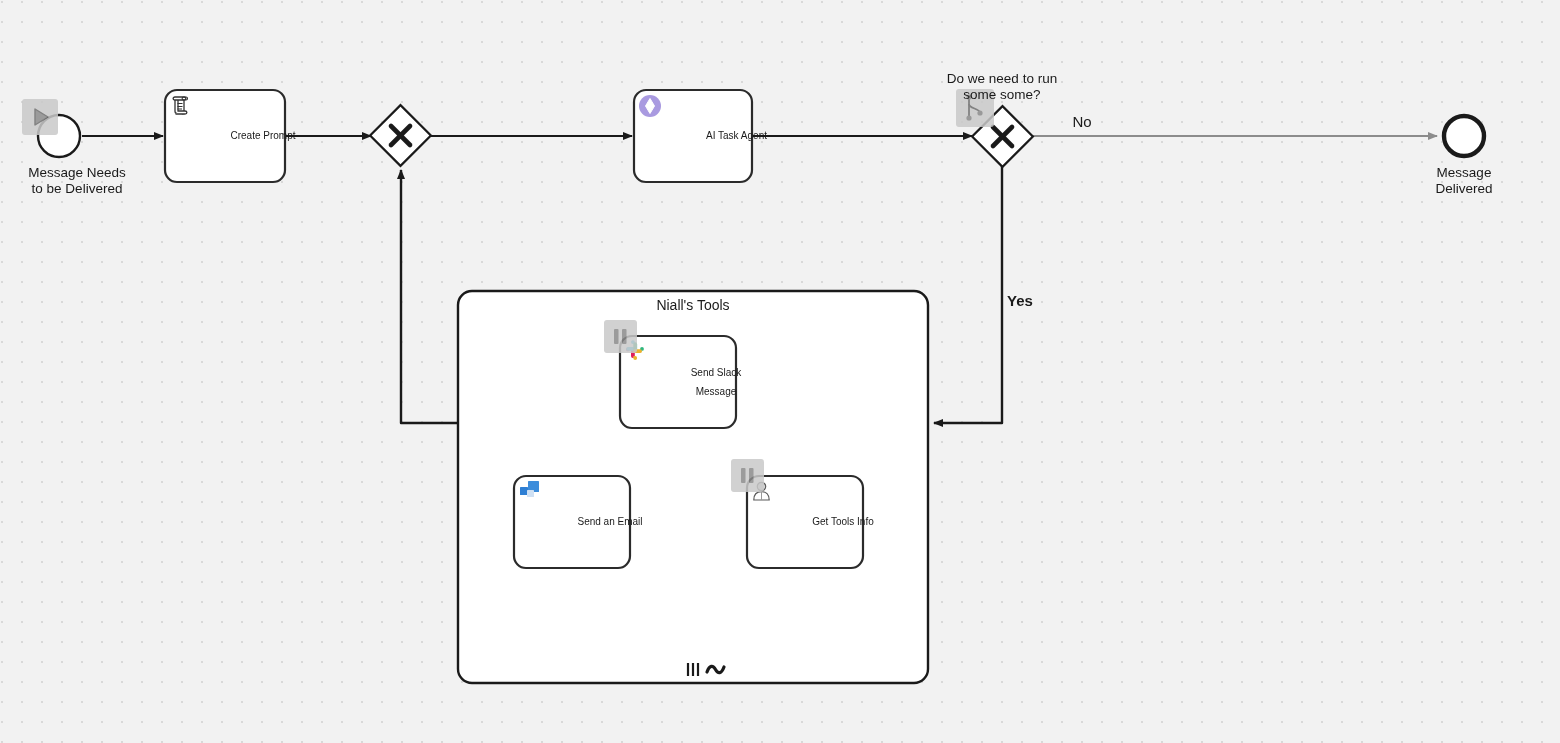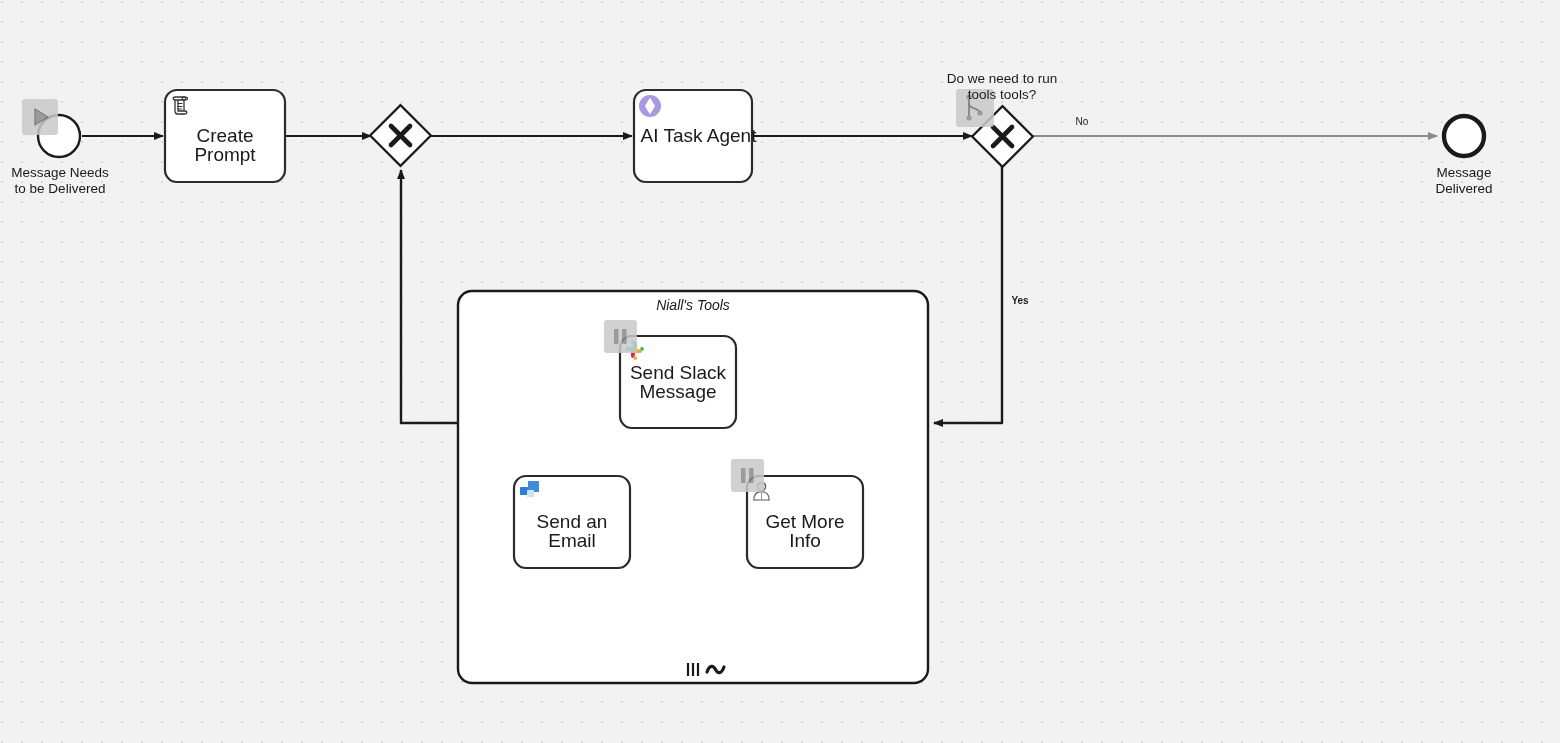--- a/index.html
+++ b/index.html
@@ -37,25 +37,26 @@
   .lbl {
     position: absolute;
     color: #1a1a1a;
     font-size: 13.5px;
     line-height: 16px;
     text-align: center;
     white-space: pre-line;
     pointer-events: auto;
   }
   .lbl.task {
-    font-size: 19px;
+    font-size: 10px;
     line-height: 19px;
+    margin-left: 38px;
   }
   .lbl.flow {
-    font-size: 10px;
+    font-size: 15px;
   }
   .lbl.subtitle {
     font-size: 14px;
   }
   .badge {
     position: absolute;
     background: #c9c9c9;
     opacity: 0.85;
     border-radius: 3px;
   }
@@ -208,39 +209,39 @@
 
   <div class="badge" style="left:731px; top:459px; width:33px; height:33px;">
     <svg width="33" height="33" viewBox="0 0 33 33">
       <rect x="10" y="9" width="4.5" height="15" rx="1" fill="#8a8a8a"></rect>
       <rect x="18" y="9" width="4.5" height="15" rx="1" fill="#8a8a8a"></rect>
     </svg>
   </div>
 
   <div class="layer-labels">
 
-    <div class="lbl" style="left:0px; top:165px; width:120px;text-align:center;">Message Needs
+    <div class="lbl" style="left:17px; top:165px; width:120px;text-align:center;">Message Needs
 to be Delivered</div>
 
     <div class="lbl task" style="left:165px; top:126px; width:120px;">Create Prompt</div>
 
     <div class="lbl task" style="left:634px; top:126px; width:129px;">AI Task Agent</div>
 
     <div class="lbl" style="left:912px; top:71px; width:180px;">Do we need to run
-tools tools?</div>
+some some?</div>
 
     <div class="lbl flow" style="left:1052px; top:114px; width:60px;">No</div>
 
     <div class="lbl flow" style="left:990px; top:293px; width:60px;font-weight:bold;">Yes</div>
 
     <div class="lbl" style="left:1404px; top:165px; width:120px;">Message
 Delivered</div>
 
-    <div class="lbl subtitle" style="left:563px; top:297px; width:260px;font-style:italic;">Niall's Tools</div>
+    <div class="lbl subtitle" style="left:563px; top:297px; width:260px;">Niall's Tools</div>
 
     <div class="lbl task" style="left:620px; top:363px; width:116px;">Send Slack
 Message</div>
 
     <div class="lbl task" style="left:511px; top:512px; width:122px;text-align:center;">Send an Email</div>
 
-    <div class="lbl task" style="left:747px; top:512px; width:116px;">Get More Info</div>
+    <div class="lbl task" style="left:747px; top:512px; width:116px;">Get Tools Info</div>
   </div>
 </div>
 
 </body></html>

